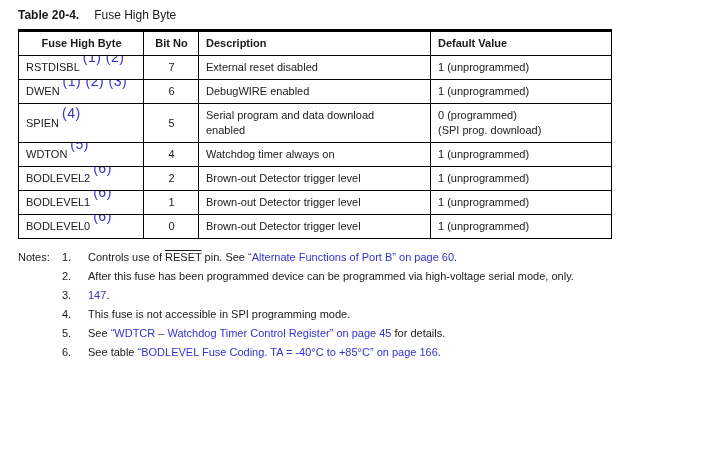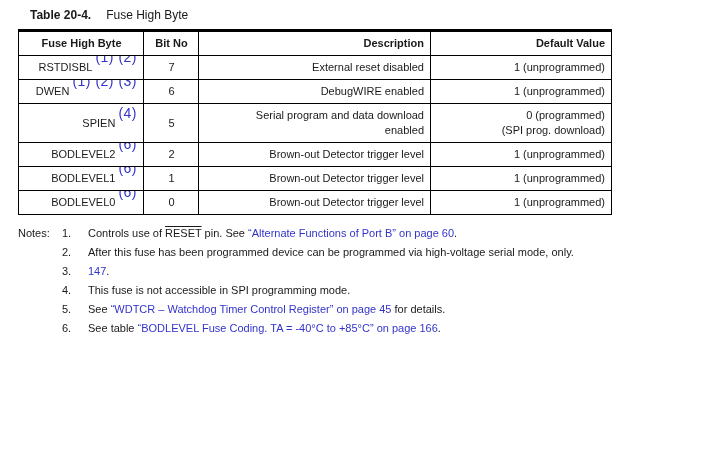--- a/index.html
+++ b/index.html
@@ -4,32 +4,32 @@
 <style>
   :root { --link:#3333cc; --ink:#1a1a1a; --border:#000; }
   * { box-sizing:border-box; }
   html,body { margin:0; padding:0; }
   body {
     width:718px; height:472px; background:#fff; overflow:hidden;
     font-family:"Liberation Sans", sans-serif; color:var(--ink);
   }
   .page { padding:8px 0 0 18px; }
 
-  .table-title { font-size:12px; margin:0 0 7px 12px; white-space:nowrap; }
+  .table-title { font-size:12px; margin:0 0 7px 0; white-space:nowrap; }
   .table-title .num { font-weight:bold; margin-right:15px; }
 
   table.fusetable {
     border-collapse:collapse; width:593px; table-layout:fixed;
     border:1px solid var(--border); border-top:3px solid var(--border);
   }
   table.fusetable th, table.fusetable td {
     border:1px solid var(--border);
     font-size:11px; line-height:15px;
     padding:4px 6px 4px 7px;
-    vertical-align:middle; text-align:right;
+    vertical-align:middle; text-align:left;
     overflow:hidden; white-space:nowrap;
   }
   table.fusetable th { font-weight:bold; height:24px; }
   .center { text-align:center !important; }
   td .line, th .line { display:block; }
   sup.ref {
     color:var(--link); font-size:14px; line-height:0;
     position:relative; top:-4px; margin-left:3px; letter-spacing:0.5px;
   }
 
@@ -91,20 +91,30 @@
         <tr>
           <td><span>SPIEN</span><sup class="ref">(4)</sup></td>
           <td class="center">5</td>
           <td>
             <span class="line">Serial program and data download</span>
             <span class="line">enabled</span>
           </td>
           <td>
             <span class="line">0 (programmed)</span>
             <span class="line">(SPI prog. download)</span>
+          </td>
+        </tr>
+        <tr>
+          <td><span>WDTON</span><sup class="ref">(5)</sup></td>
+          <td class="center">4</td>
+          <td>
+            <span class="line">Watchdog timer always on</span>
+          </td>
+          <td>
+            <span class="line">1 (unprogrammed)</span>
           </td>
         </tr>
         <tr>
           <td><span>BODLEVEL2</span><sup class="ref">(6)</sup></td>
           <td class="center">2</td>
           <td>
             <span class="line">Brown-out Detector trigger level</span>
           </td>
           <td>
             <span class="line">1 (unprogrammed)</span>

